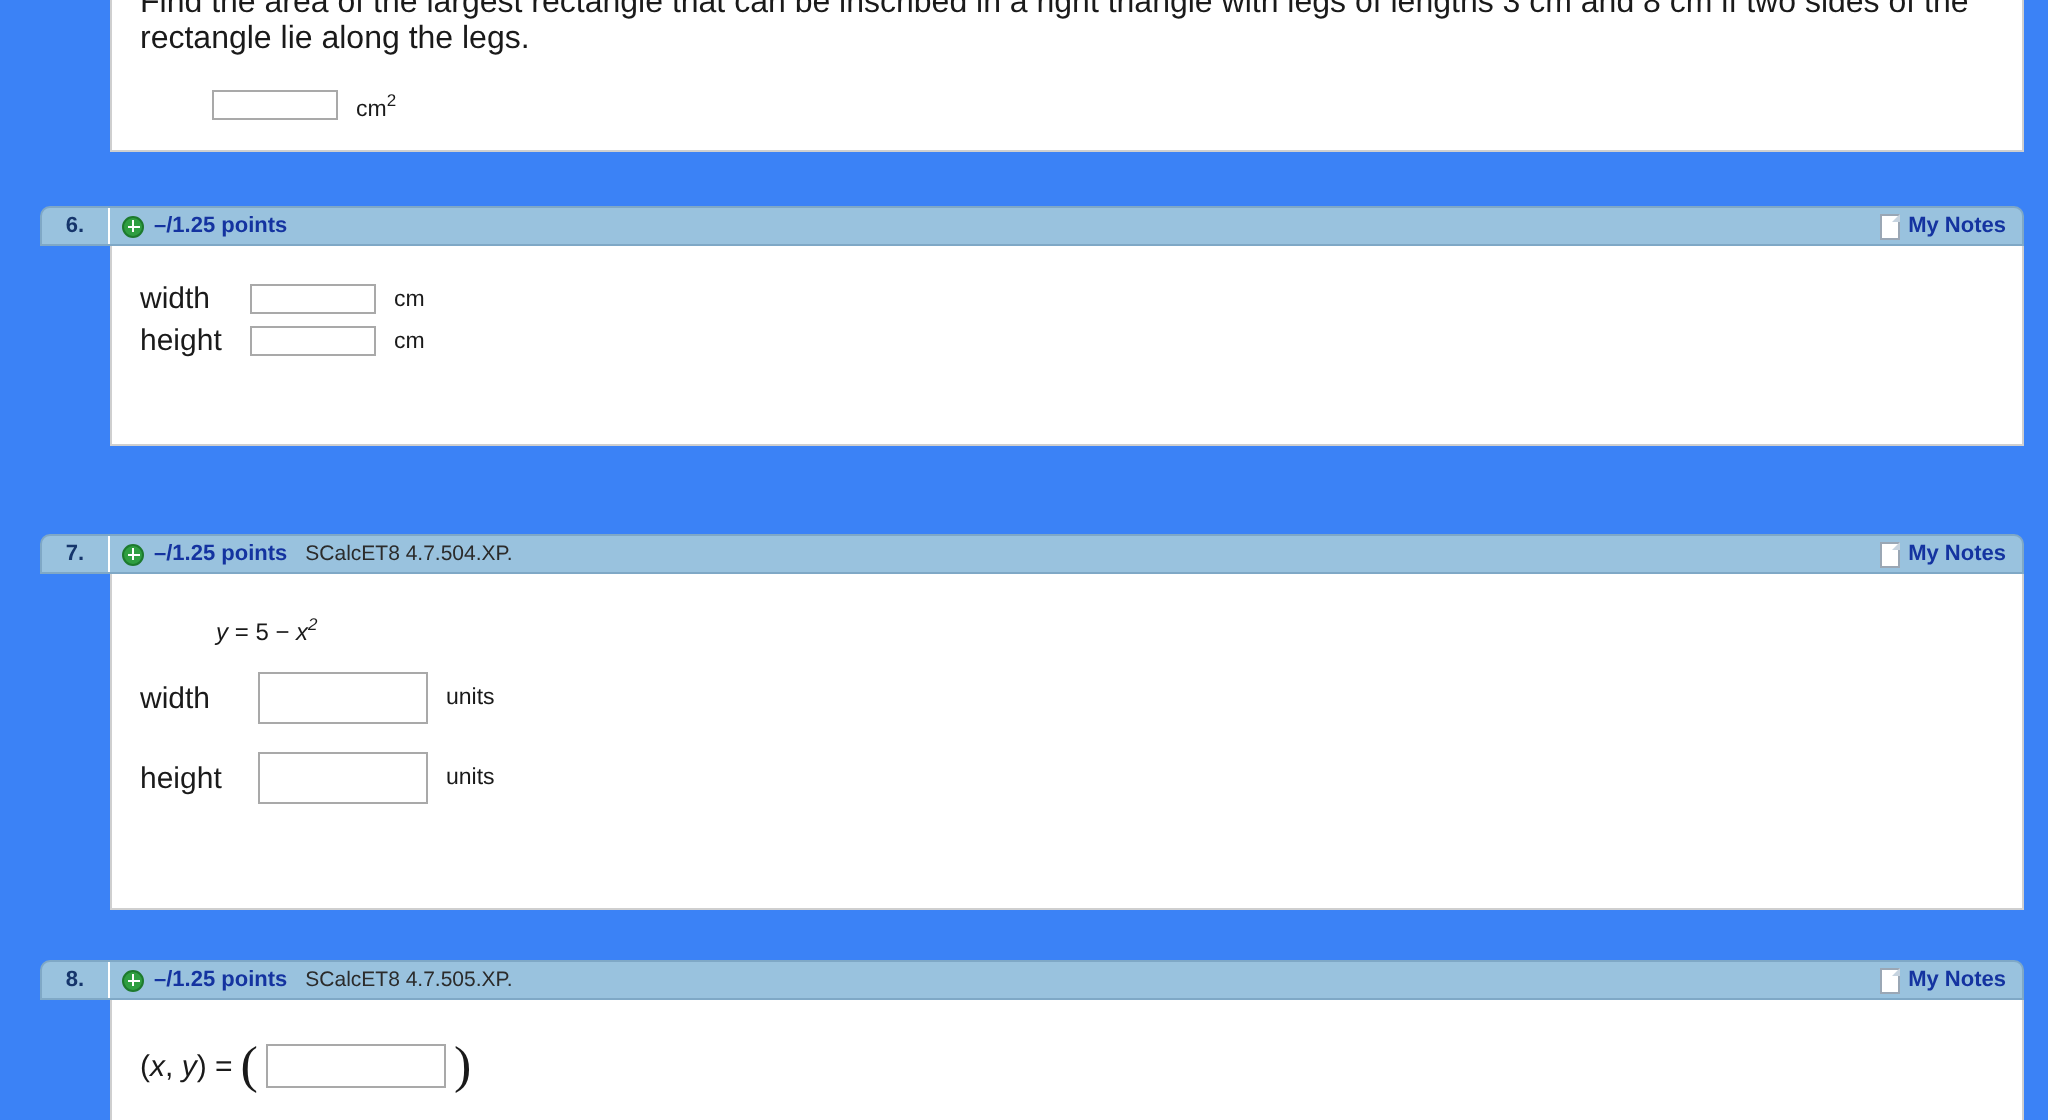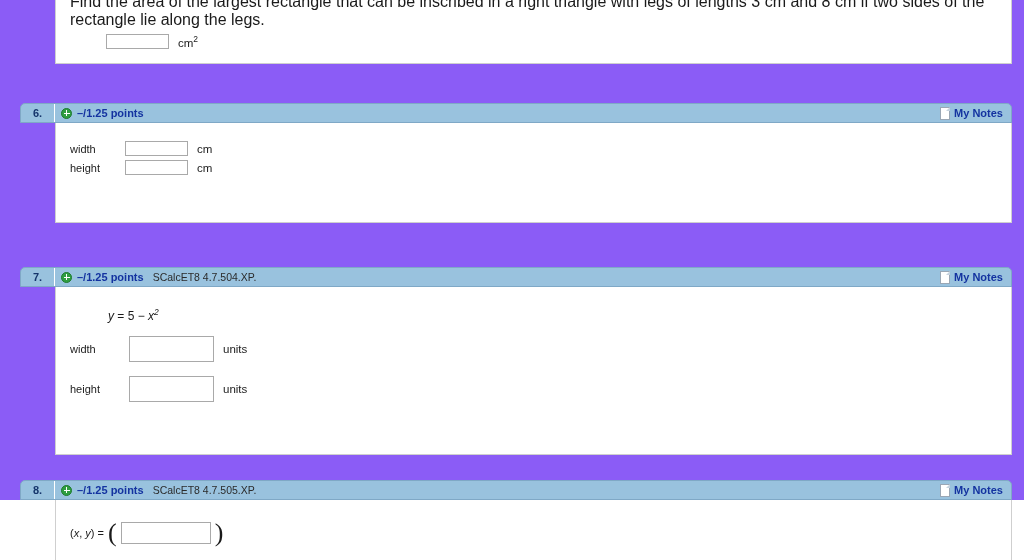--- a/index.html
+++ b/index.html
@@ -6,22 +6,22 @@
   html, body {
     margin: 0; padding: 0;
     width: 1024px; height: 560px;
     background: #ffffff;
     font-family: "Liberation Sans", sans-serif;
     overflow: hidden;
   }
   .page {
     position: relative;
     width: 1024px;
-    height: 500px;
-    background: #8b5cf6;
+    height: 560px;
+    background: #3b82f6;
   }
 
   
   .question {
     position: absolute;
     left: 20px;
     width: 992px;
   }
 
   
@@ -139,21 +139,21 @@
   sup { font-size: 8.5px; vertical-align: super; }
   .ital { font-style: italic; }
 
   
   .ansrow {
     display: flex;
     align-items: center;
     gap: 9px;
   }
   .ans-label {
-    font-size: 11px;
+    font-size: 15px;
     color: #1a1a1a;
     text-align: left;
   }
   .txtbox {
     background: #ffffff;
     border: 1px solid #a9a9a9;
     display: inline-block;
   }
   .unit {
     font-size: 11.5px;
@@ -186,21 +186,21 @@
     padding: 12px 14px 14px 14px;
   }
 </style>
 </head>
 <body>
 
 <div class="page">
 
   <div id="card-top">
     <div class="qtext">Find the area of the largest rectangle that can be inscribed in a right triangle with legs of lengths 3 cm and 8 cm if two sides of the rectangle lie along the legs.</div>
-    <div class="ansrow" style="margin-top:5px;padding-left:36px;">
+    <div class="ansrow" style="margin-top:16px;padding-left:36px;">
       <span class="txtbox w-small"></span>
       <span class="unit"><span>cm</span><sup>2</sup></span>
     </div>
   </div>
 
   <div class="question" id="q6" style="top:103px;">
     <div class="qhead">
       <div class="qnum">6.</div>
       <div class="qhead-left">
         <span class="plus-icon"></span>

